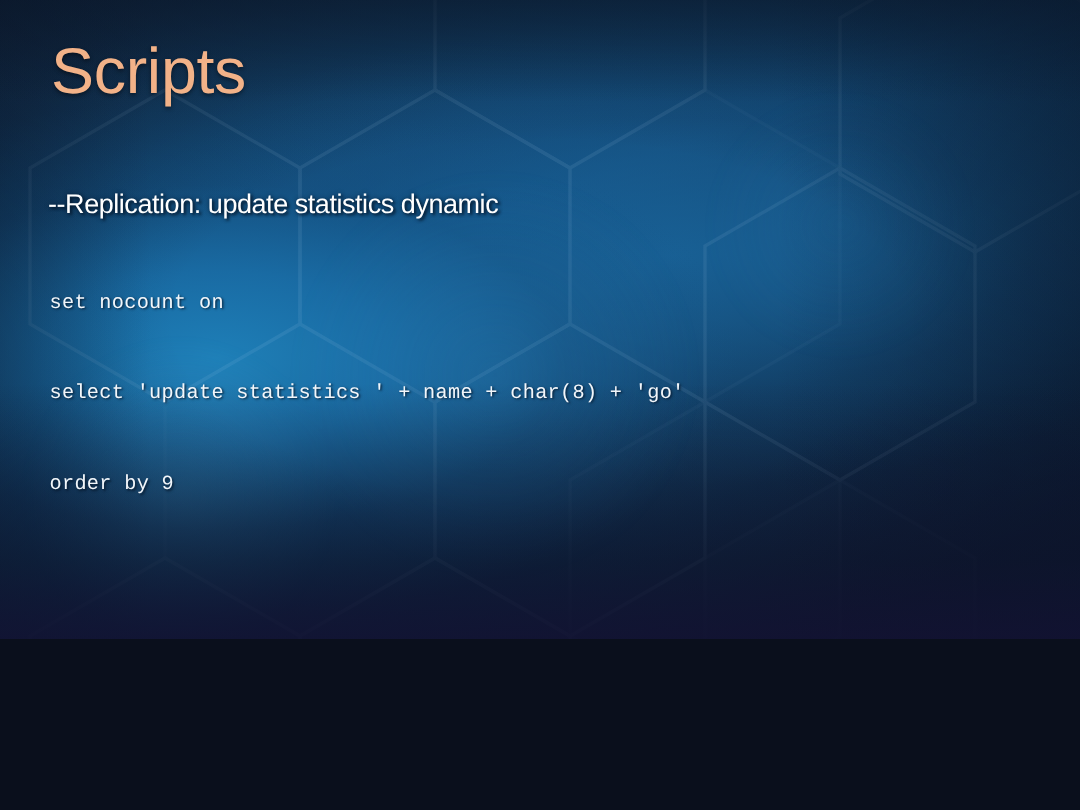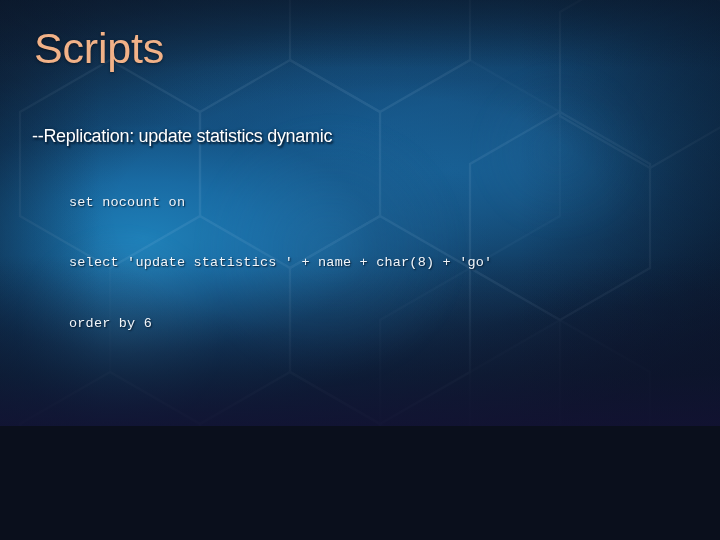--- a/index.html
+++ b/index.html
@@ -81,21 +81,20 @@
     position: absolute;
     left: 33px;
     top: 152px;
     font-family: "Liberation Mono", "DejaVu Sans Mono", monospace;
     font-size: 13.5px;
     line-height: 20.3px;
     color: #f2f6fa;
     letter-spacing: 0.2px;
     white-space: pre;
     text-shadow: 1px 1px 1.5px rgba(6,24,44,0.85);
-    margin-left: 36px;
   }
   .code-line { display: block; }
 </style>
 </head>
 <body>
 
 <div id="slide">
 
   <div class="bg-layer" id="bg-base"></div>
 
@@ -120,17 +119,17 @@
 
   <div id="content">
 
     <div id="title">Scripts</div>
 
     <div id="subtitle">--Replication: update statistics dynamic</div>
 
     <div id="code-block">
       <span class="code-line">set nocount on</span>
       <span class="code-line">select 'update statistics ' + name + char(8) + 'go'</span>
-      <span class="code-line">order by 6</span>
+      <span class="code-line">order by 9</span>
     </div>
 
   </div>
 </div>
 
 </body></html>

